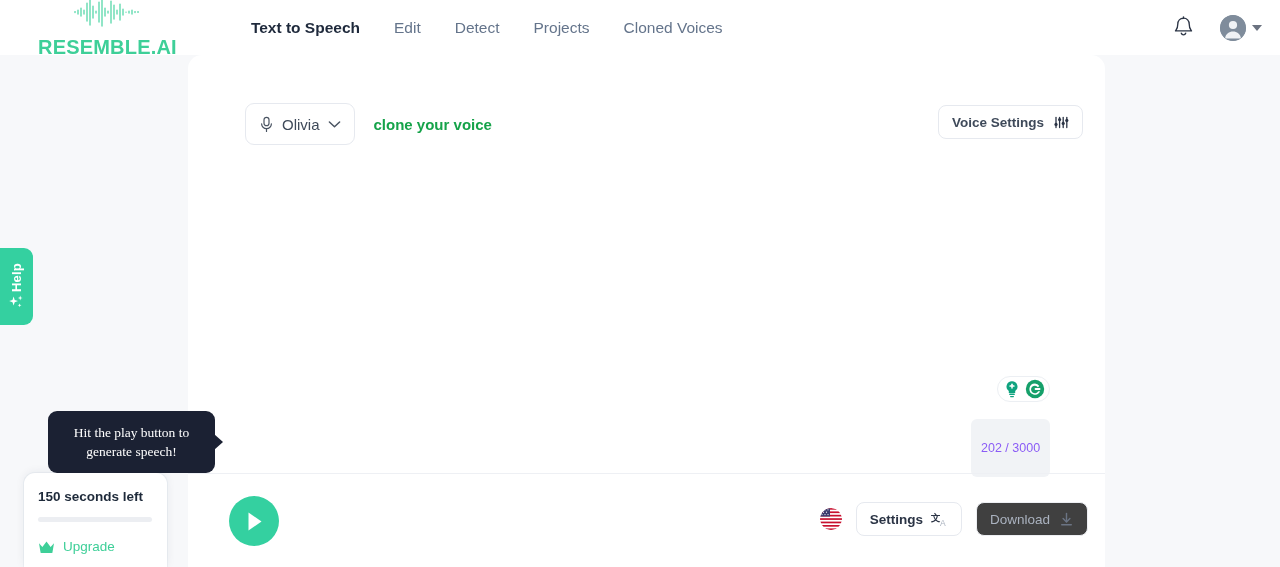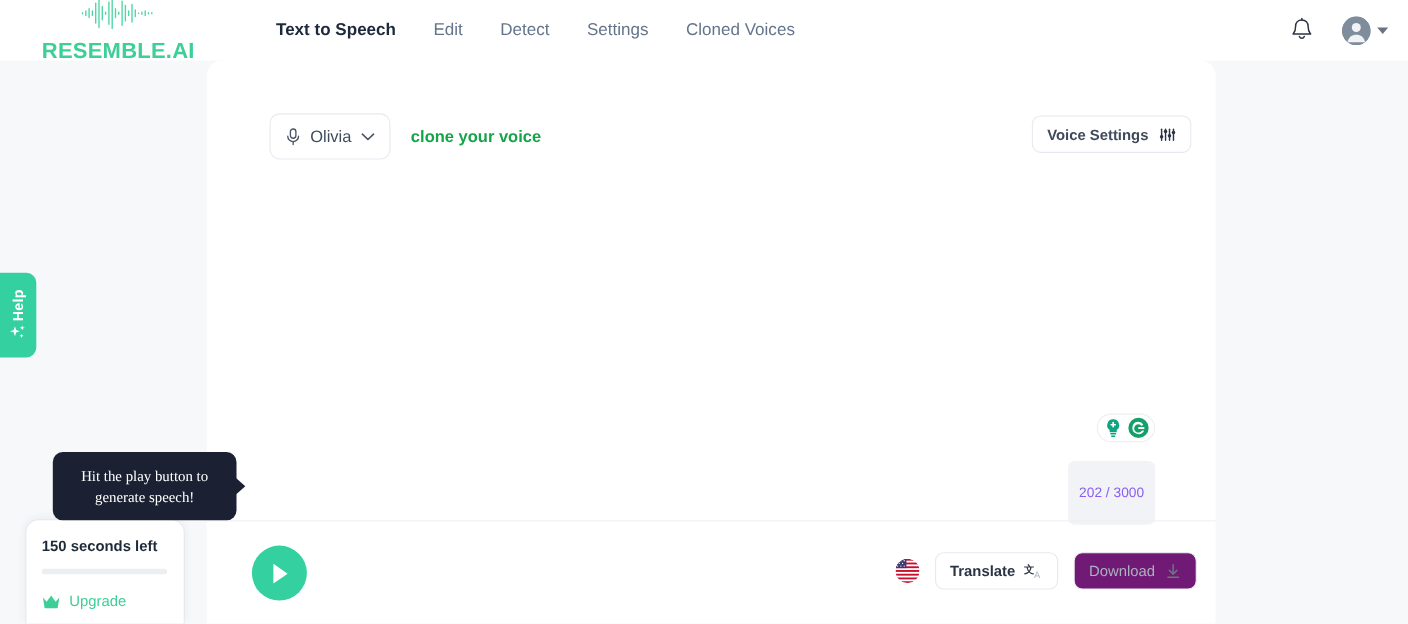--- a/index.html
+++ b/index.html
@@ -152,21 +152,21 @@
     display: flex; align-items: center; gap: 8px;
     height: 34px; padding: 0 13px;
     border: 1px solid #e6e9ef; border-radius: 8px;
     background: #fff; cursor: pointer;
   }
   .translate-btn span { font-size: 13.5px; color: #2b3445; font-weight: bold; }
   .download-btn {
     display: flex; align-items: center; gap: 9px;
     height: 34px; padding: 0 13px;
     border: 1px solid #edeff3; border-radius: 8px;
-    background: #701a75; cursor: pointer;
+    background: #404040; cursor: pointer;
   }
   .download-btn span { font-size: 13.5px; color: #aab2bf; }
 
   
   .help-tab {
     position: absolute; left: 0; top: 248px;
     width: 33px; height: 77px;
     background: #34d0a0;
     border-radius: 0 9px 9px 0;
     display: flex; flex-direction: column;
@@ -249,21 +249,21 @@
           <path d="M65 15.4 L65 14.6"></path>
         </g>
       </svg>
       <div class="logo-text">RESEMBLE.AI</div>
     </div>
 
     <nav class="nav">
       <div class="nav-item active">Text to Speech</div>
       <div class="nav-item">Edit</div>
       <div class="nav-item">Detect</div>
-      <div class="nav-item">Settings</div>
+      <div class="nav-item">Projects</div>
       <div class="nav-item">Cloned Voices</div>
     </nav>
 
     <div class="header-right">
       <div class="bell-btn">
         <svg width="21" height="23" viewBox="0 0 21 23">
           <path d="M10.5 2.2 C7 2.2 4.8 4.7 4.8 8 c0 4.6 -1.3 5.6 -2.3 6.9 h16 c-1 -1.3 -2.3 -2.3 -2.3 -6.9 0 -3.3 -2.2 -5.8 -5.7 -5.8 Z" fill="none" stroke="#2b3445" stroke-width="1.35" stroke-linejoin="round"></path>
           <path d="M10.5 2.2 V0.8" stroke="#2b3445" stroke-width="1.35" stroke-linecap="round"></path>
           <path d="M8.3 17.2 a2.3 2.3 0 0 0 4.4 0" fill="none" stroke="#2b3445" stroke-width="1.35" stroke-linecap="round"></path>
         </svg>
@@ -372,21 +372,21 @@
               <circle cx="3.5" cy="4.2" r="0.6"></circle>
                 <circle cx="6.5" cy="4.2" r="0.6"></circle>
               <circle cx="2" cy="6.6" r="0.6"></circle>
                 <circle cx="5" cy="6.6" r="0.6"></circle>
                 <circle cx="8" cy="6.6" r="0.6"></circle>
             </g>
           </g>
         </svg>
 
         <div class="translate-btn">
-          <span>Translate</span>
+          <span>Settings</span>
           <svg width="17" height="15" viewBox="0 0 17 15">
             <text x="0" y="8.6" font-family="'Liberation Sans',sans-serif" font-size="9.5" font-weight="bold" fill="#2b3445">文</text>
             <text x="9" y="13.6" font-family="'Liberation Sans',sans-serif" font-size="8.5" fill="#aab2bf">A</text>
           </svg>
         </div>
 
         <div class="download-btn">
           <span>Download</span>
           <svg width="15" height="15" viewBox="0 0 15 15">
             <g stroke="#6b7484" stroke-width="1.4" stroke-linecap="round" stroke-linejoin="round" fill="none">

